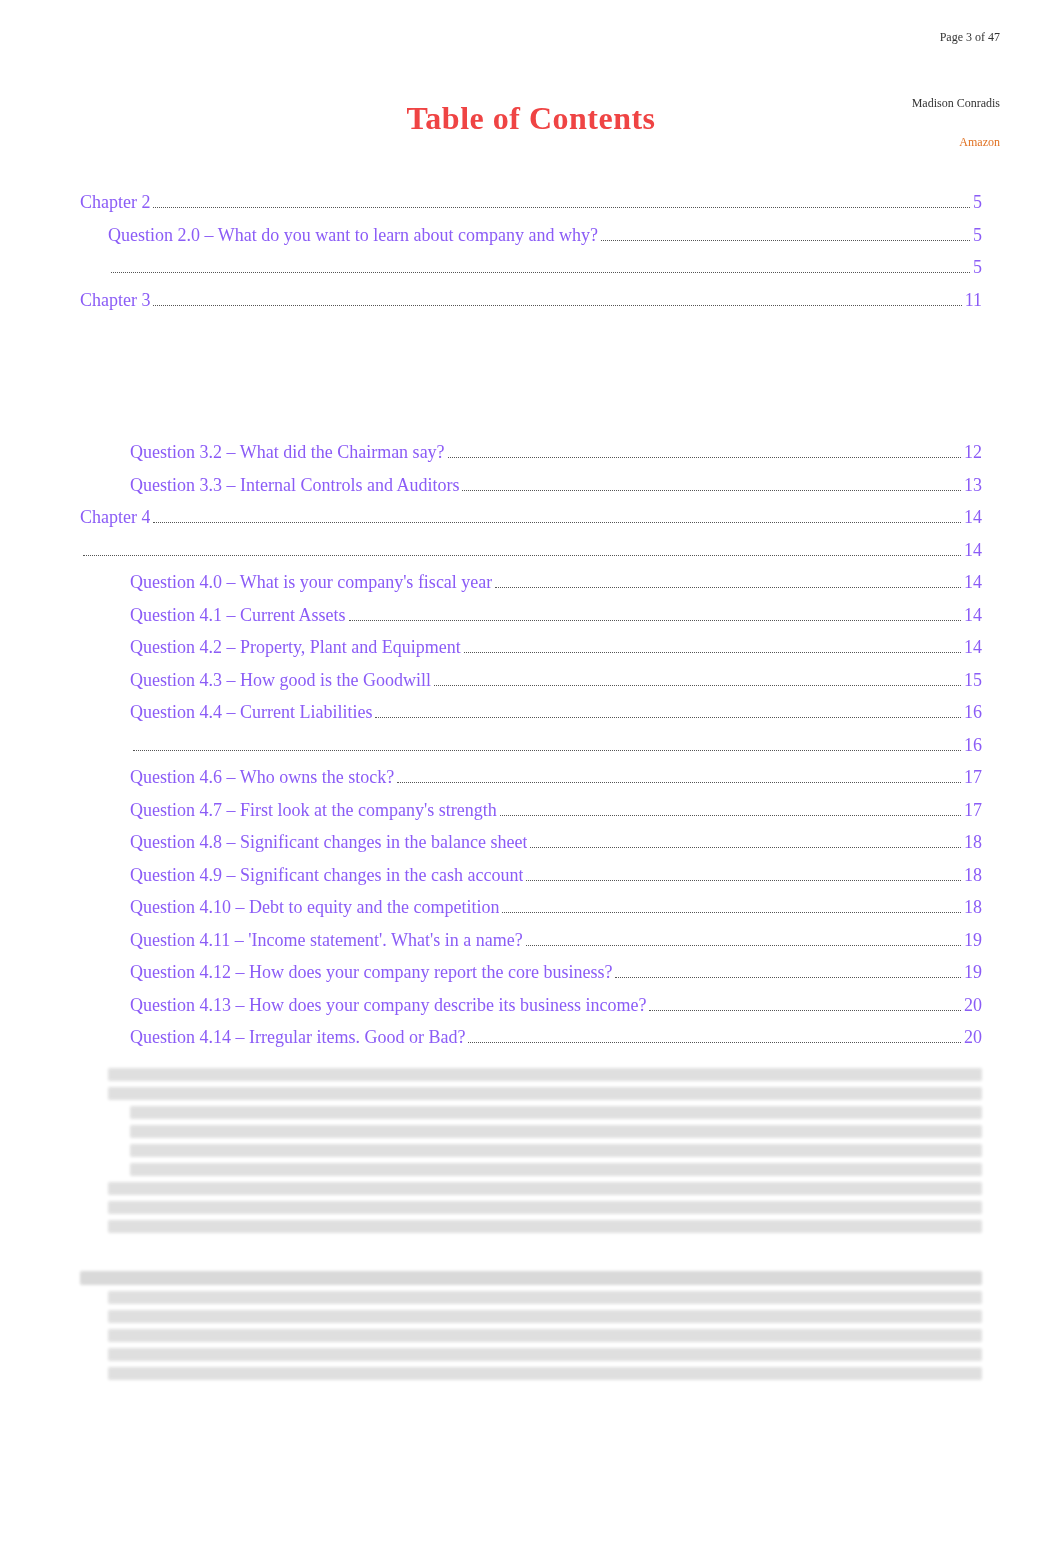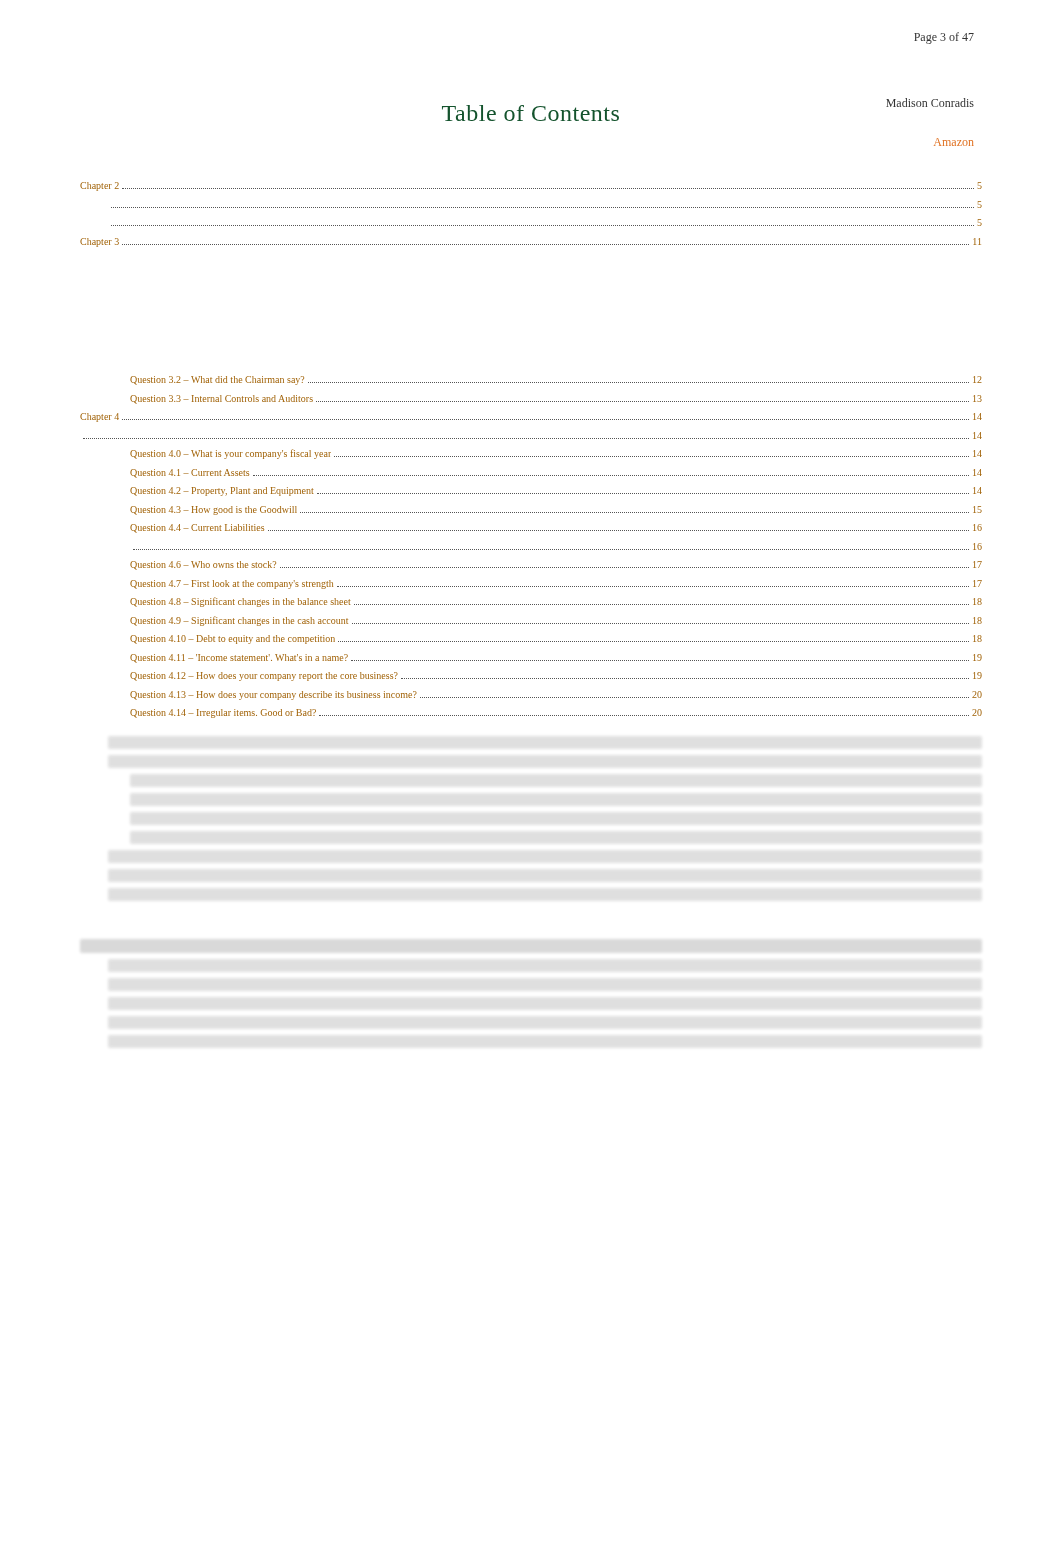--- a/index.html
+++ b/index.html
@@ -13,21 +13,21 @@
       font-family: "Times New Roman", Times, serif;
       width: 1062px;
       min-height: 1556px;
       position: relative;
       padding: 60px 80px 80px 80px;
     }
 
     .page-header {
       position: absolute;
       top: 28px;
-      right: 88px;
+      right: 62px;
       text-align: right;
       font-size: 12px;
       color: #333;
       line-height: 1.5;
     }
 
     .page-header .page-num {
       color: #333;
     }
 
@@ -41,29 +41,29 @@
       margin-top: 21px;
     }
 
     .page-title {
       text-align: center;
       margin-top: 40px;
       margin-bottom: 50px;
     }
 
     .page-title h1 {
-      font-size: 24px;
-      font-weight: normal;
-      color: #14532d;
+      font-size: 32px;
+      font-weight: bold;
+      color: #ef4444;
       letter-spacing: 0.5px;
     }
 
     .toc-container {
-      font-size: 10px;
-      color: #a16207;
+      font-size: 18px;
+      color: #8b5cf6;
       line-height: 1.75;
     }
 
     .toc-entry {
       display: flex;
       justify-content: space-between;
       align-items: baseline;
       margin-bottom: 1px;
     }
 
@@ -151,20 +151,21 @@
 
 <div class="toc-container">
 
   <div class="toc-entry toc-chapter">
     <span class="entry-text">Chapter 2</span>
     <span class="dots"></span>
     <span class="page-ref">5</span>
   </div>
 
   <div class="toc-entry toc-sub1">
+    <span class="entry-text">Question 2.0 – What do you want to learn about company and why?</span>
     <span class="dots"></span>
     <span class="page-ref">5</span>
   </div>
 
   <div class="toc-entry toc-sub1">
     <span class="dots"></span>
     <span class="page-ref">5</span>
   </div>
 
 

